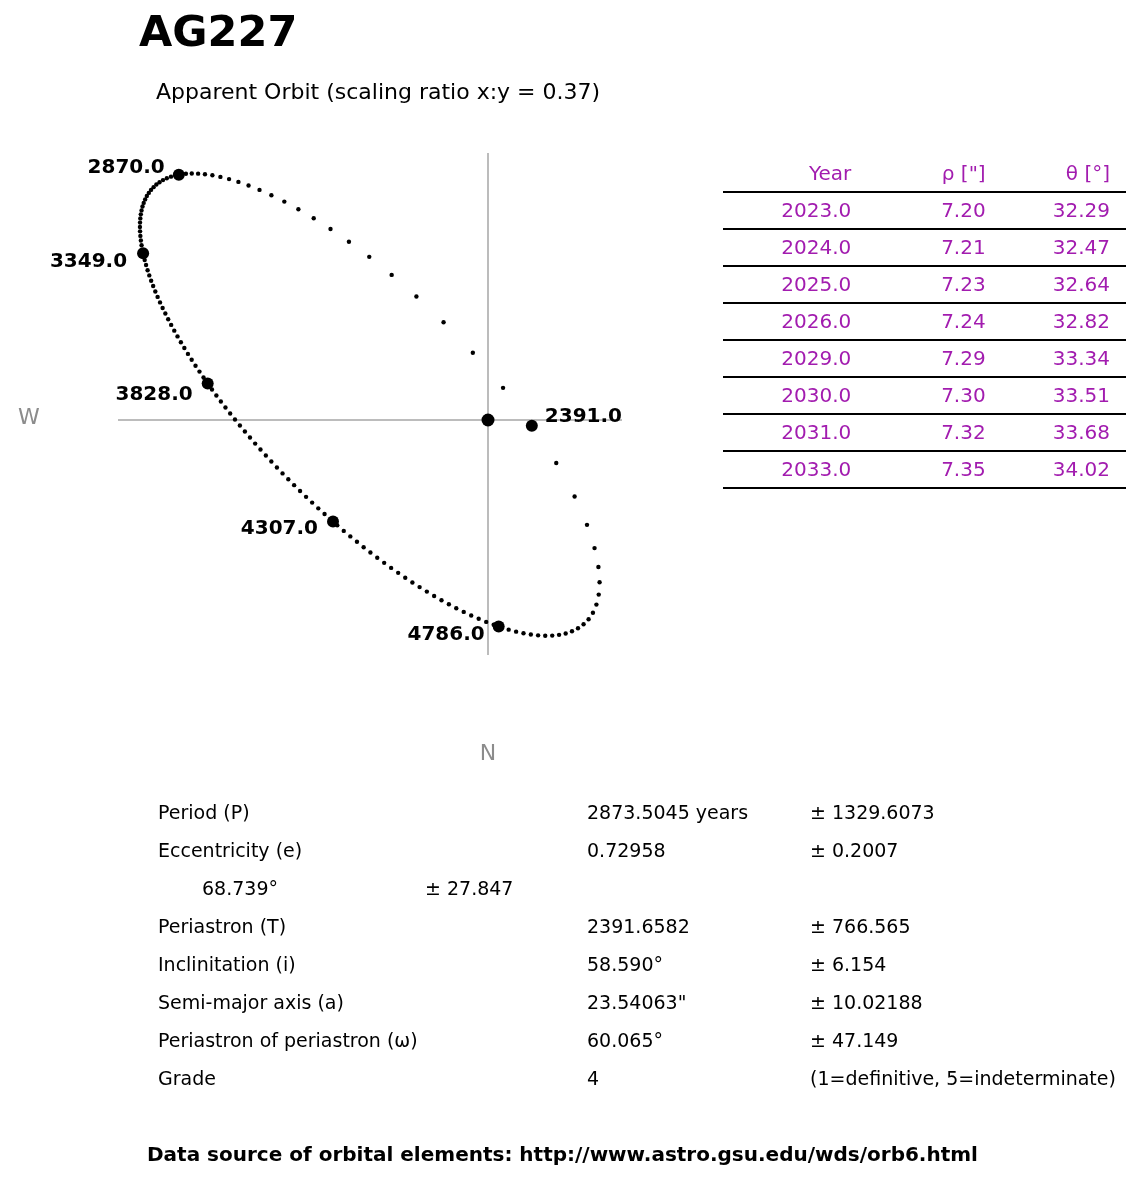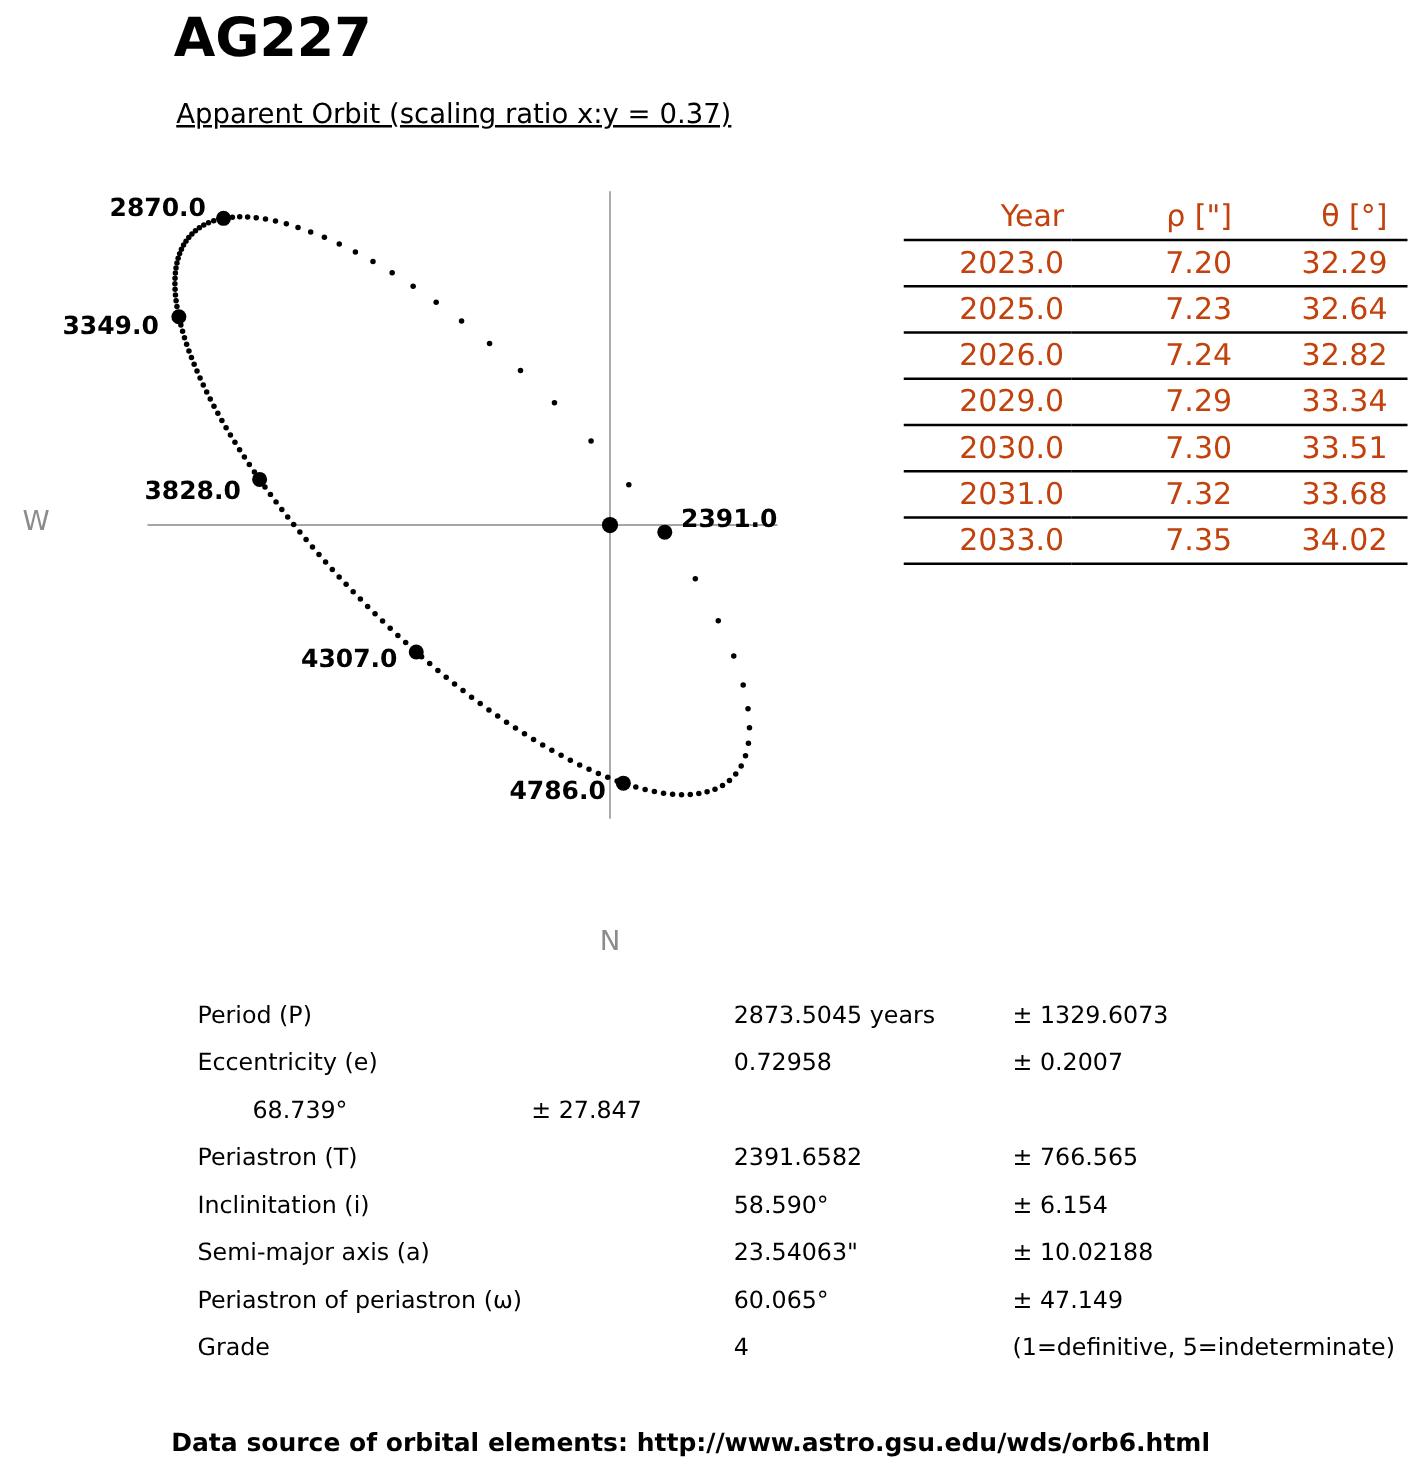--- a/index.html
+++ b/index.html
@@ -9,44 +9,44 @@
     width:1141px; height:1180px;
     font-family:"DejaVu Sans", sans-serif;
     color:#000;
     overflow:hidden;
   }
   .title {
     position:absolute; left:139px; top:8px;
     font-size:43px; font-weight:bold; line-height:1.1;
   }
   .subtitle {
-    position:absolute; left:141px; top:79px;
-    font-size:22px; line-height:1.2;text-decoration:underline;
+    position:absolute; left:156px; top:79px;
+    font-size:22px; line-height:1.2;
   }
   #orbit-svg { position:absolute; left:0; top:130px; }
   #eph {
     position:absolute; left:723px; top:156px; width:403px;
     border-collapse:collapse; table-layout:fixed;
-    font-size:24px; color:#c2410c;
+    font-size:20px; color:#a21caf;
   }
   #eph th, #eph td {
     font-weight:normal; text-align:right;
     height:35px; line-height:35px;
     border-bottom:2px solid #000;
     padding:0 6px 0 0;
     white-space:nowrap; overflow:hidden;
   }
   #eph th:last-child, #eph td:last-child { padding-right:16px; }
   #elements { position:absolute; left:158px; top:793px; font-size:19px; }
   .el-row { display:flex; height:38px; line-height:38px;justify-content:flex-end; }
   .el-label { width:385px; }
   .el-value { width:223px;margin-left:44px; }
   .el-err { flex:1; }
   .footer {
-    position:absolute; left:137px; top:1142px;
+    position:absolute; left:147px; top:1142px;
     font-size:20px; font-weight:bold;
   }
 </style>
 </head>
 <body>
 
 <div class="title">AG227</div>
 <div class="subtitle">Apparent Orbit (scaling ratio x:y = 0.37)</div>
 
 <svg id="orbit-svg" width="680" height="660" viewBox="0 130 680 660" style="left: 0px; top: 130px;">
@@ -217,20 +217,25 @@
         <th>θ [°]</th>
       </tr>
     </thead>
   <tbody id="eph-body">
       <tr>
         <td>2023.0</td>
         <td>7.20</td>
         <td>32.29</td>
       </tr>
       <tr>
+        <td>2024.0</td>
+        <td>7.21</td>
+        <td>32.47</td>
+      </tr>
+      <tr>
         <td>2025.0</td>
         <td>7.23</td>
         <td>32.64</td>
       </tr>
       <tr>
         <td>2026.0</td>
         <td>7.24</td>
         <td>32.82</td>
       </tr>
       <tr>

